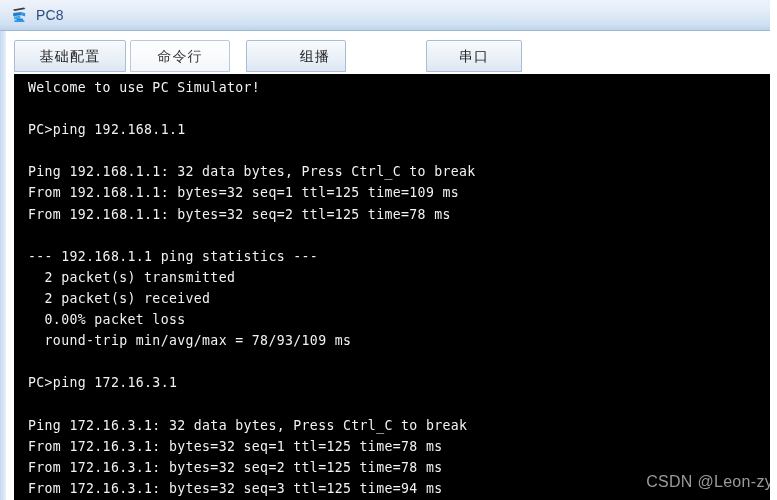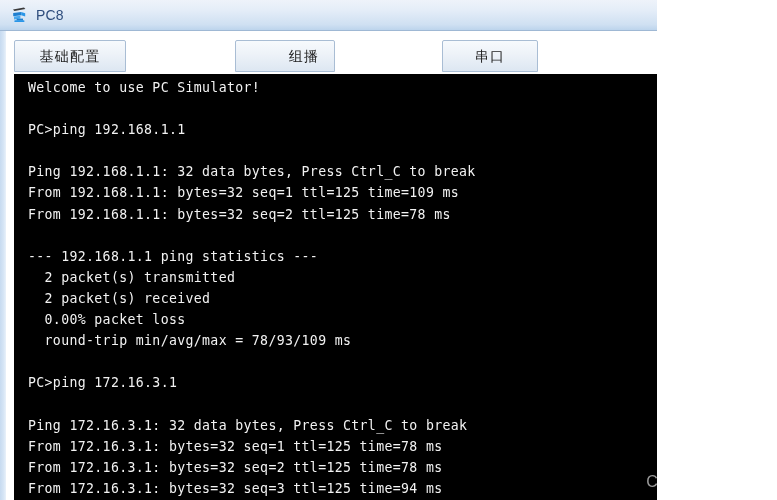--- a/index.html
+++ b/index.html
@@ -10,21 +10,21 @@
   body {
     width: 777px;
     height: 500px;
     overflow: hidden;
     font-family: "Liberation Sans", sans-serif;
   }
 
   
   .window {
     position: relative;
-    width: 657px;
+    width: 770px;
     height: 500px;
     background: #f0abfc;
     overflow: hidden;
   }
 
   
   .titlebar {
     position: absolute;
     left: 0; top: 0;
     width: 777px;
@@ -180,27 +180,30 @@
   <div class="left-strip"></div>
 
   <div class="client">
 
     <div class="tabstrip">
 
       <div class="tab" style="left:8px;  width:112px;">
         <span class="tab-label">基础配置</span>
       </div>
 
-
-      <div class="tab" style="left:229px; width:100px;padding-left:38px;">
+      <div class="tab active" style="left:124px; width:100px;">
+        <span class="tab-label">命令行</span>
+      </div>
+
+      <div class="tab" style="left:240px; width:100px;padding-left:38px;">
         <span class="tab-label">组播</span>
       </div>
 
 
-      <div class="tab" style="left:436px; width:96px;">
+      <div class="tab" style="left:420px; width:96px;">
         <span class="tab-label">串口</span>
       </div>
 
     </div>
 
     <div class="terminal-wrap">
       <div class="terminal" id="terminal"><div class="term-line">Welcome to use PC Simulator!</div><div class="term-line">&nbsp;</div><div class="term-line">PC&gt;ping 192.168.1.1</div><div class="term-line">&nbsp;</div><div class="term-line">Ping 192.168.1.1: 32 data bytes, Press Ctrl_C to break</div><div class="term-line">From 192.168.1.1: bytes=32 seq=1 ttl=125 time=109 ms</div><div class="term-line">From 192.168.1.1: bytes=32 seq=2 ttl=125 time=78 ms</div><div class="term-line">&nbsp;</div><div class="term-line">--- 192.168.1.1 ping statistics ---</div><div class="term-line">  2 packet(s) transmitted</div><div class="term-line">  2 packet(s) received</div><div class="term-line">  0.00% packet loss</div><div class="term-line">  round-trip min/avg/max = 78/93/109 ms</div><div class="term-line">&nbsp;</div><div class="term-line">PC&gt;ping 172.16.3.1</div><div class="term-line">&nbsp;</div><div class="term-line">Ping 172.16.3.1: 32 data bytes, Press Ctrl_C to break</div><div class="term-line">From 172.16.3.1: bytes=32 seq=1 ttl=125 time=78 ms</div><div class="term-line">From 172.16.3.1: bytes=32 seq=2 ttl=125 time=78 ms</div><div class="term-line">From 172.16.3.1: bytes=32 seq=3 ttl=125 time=94 ms</div></div>
       <div class="watermark">CSDN @Leon-zy</div>
     </div>
 

